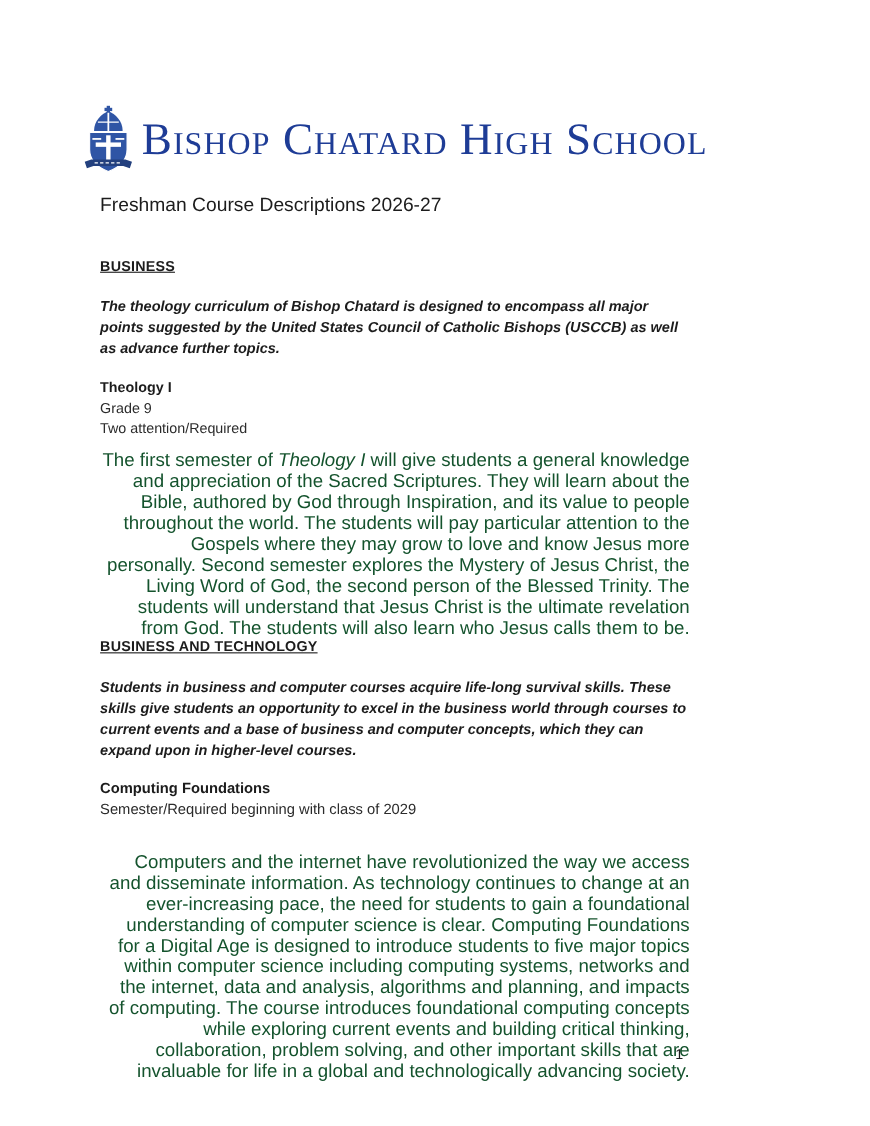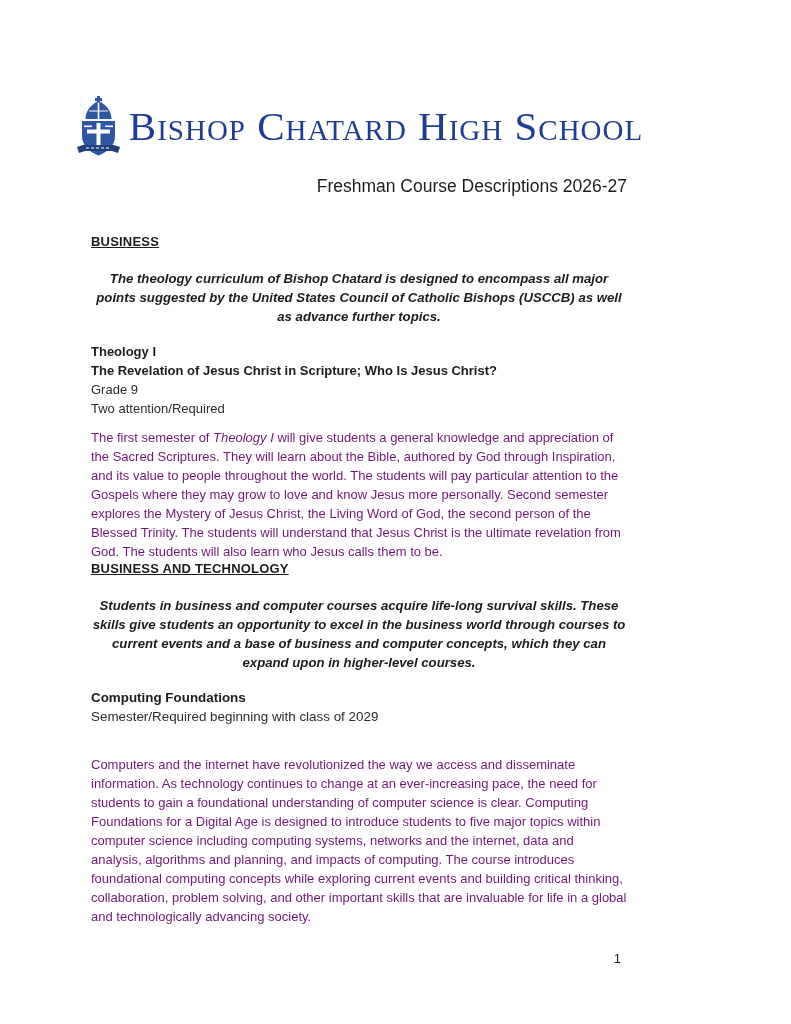--- a/index.html
+++ b/index.html
@@ -36,21 +36,21 @@
     font-variant: small-caps;
     font-size: 41px;
     letter-spacing: 1px;
     color: #1e3c96;
     white-space: nowrap;
     line-height: 1;
     padding-bottom: 4px;
   }
   .doc-title {
     margin-top: 16px;
-    text-align: right;
+    text-align: left;
     font-size: 17.5px;
     color: #1c1c1c;
   }
   
   .section-heading {
     margin: 0;
     font-size: 13px;
     font-weight: bold;
     text-decoration: underline;
     color: #1c1c1c;
@@ -58,38 +58,38 @@
   }
   .heading-theology { margin-top: 37px; }
   .heading-business { }
   .section-intro {
     margin: 20px 0 0 0;
     font-weight: bold;
     font-style: italic;
     font-size: 13.2px;
     line-height: 19px;
     color: #1c1c1c;
-    text-align: center;
   }
   .course-block {
     margin-top: 16px;
     font-size: 13px;
     line-height: 19px;
   }
   .course-block.computing { font-size: 13.4px; }
   .course-name, .course-subtitle {
     font-weight: bold;
     color: #1c1c1c;
   }
   .course-meta { color: #2b2b2b; }
   .course-desc {
     margin: 10px 0 0 0;
-    font-size: 13px;
+    font-size: 17px;
     line-height: 19px;
-    color: #701a75;
+    color: #14532d;
+    text-align: right;
   }
   .course-desc.computing { margin-top: 29px; }
   .italic { font-style: italic; }
   .page-number {
     position: absolute;
     top: 951px;
     right: 96px;
     font-size: 13px;
     color: #1c1c1c;
   }
@@ -127,21 +127,20 @@
     </div>
 
     <div class="doc-title">Freshman Course Descriptions 2026-27</div>
 
     <h2 class="section-heading heading-theology">BUSINESS</h2>
 
     <p class="section-intro">The theology curriculum of Bishop Chatard is designed to encompass all major points suggested by the United States Council of Catholic Bishops (USCCB) as well as advance further topics.</p>
 
     <div class="course-block">
       <div class="course-name">Theology I</div>
-      <div class="course-subtitle">The Revelation of Jesus Christ in Scripture; Who Is Jesus Christ?</div>
       <div class="course-meta">Grade 9</div>
       <div class="course-meta">Two attention/Required</div>
     </div>
 
     <p class="course-desc"><span>The first semester of </span><span class="italic">Theology I</span><span> will give students a general knowledge and appreciation of the Sacred Scriptures.  They will learn about the Bible, authored by God through Inspiration, and its value to people throughout the world. The students will pay particular attention to the Gospels where they may grow to love and know Jesus more personally. Second semester explores the Mystery of Jesus Christ, the Living Word of God, the second person of the Blessed Trinity. The students will understand that Jesus Christ is the ultimate revelation from God. The students will also learn who Jesus calls them to be.</span></p>
 
     <h2 class="section-heading heading-business">BUSINESS AND TECHNOLOGY</h2>
 
     <p class="section-intro">Students in business and computer courses acquire life-long survival skills.  These skills give students an opportunity to excel in the business world through courses to current events and a base of business and computer concepts, which they can expand upon in higher-level courses.</p>
 

